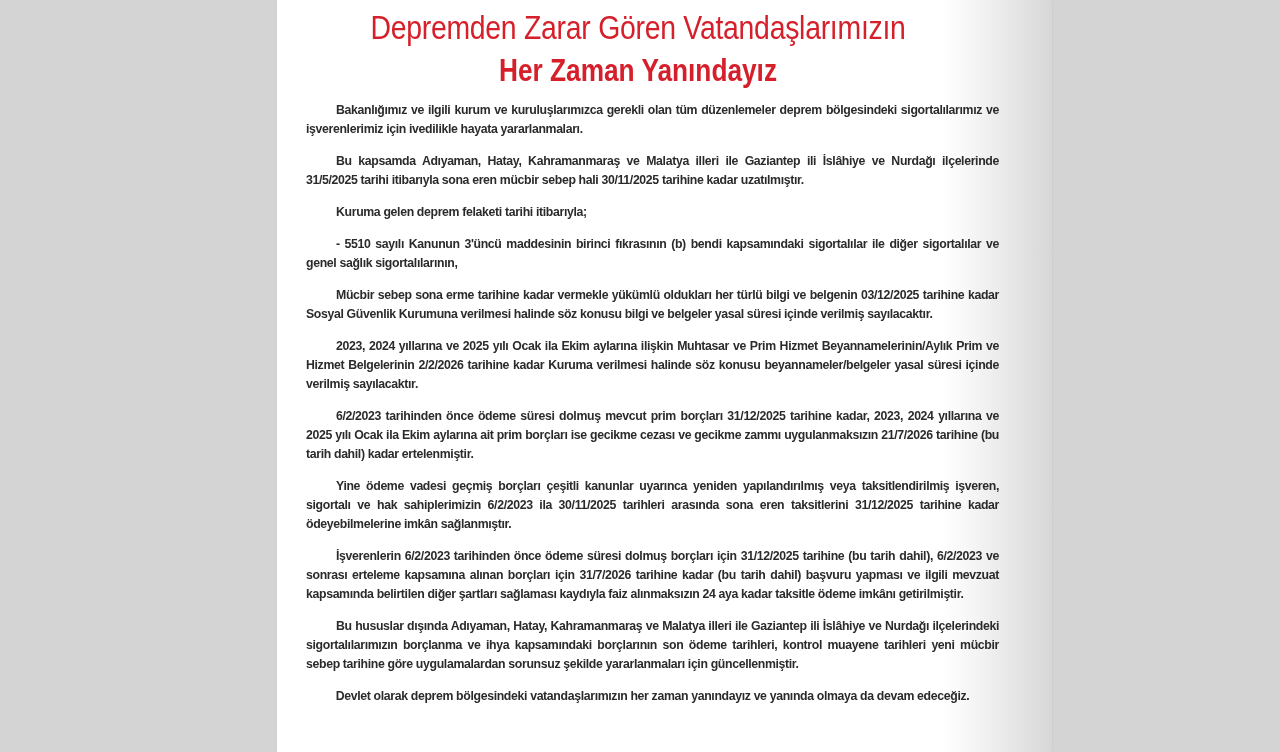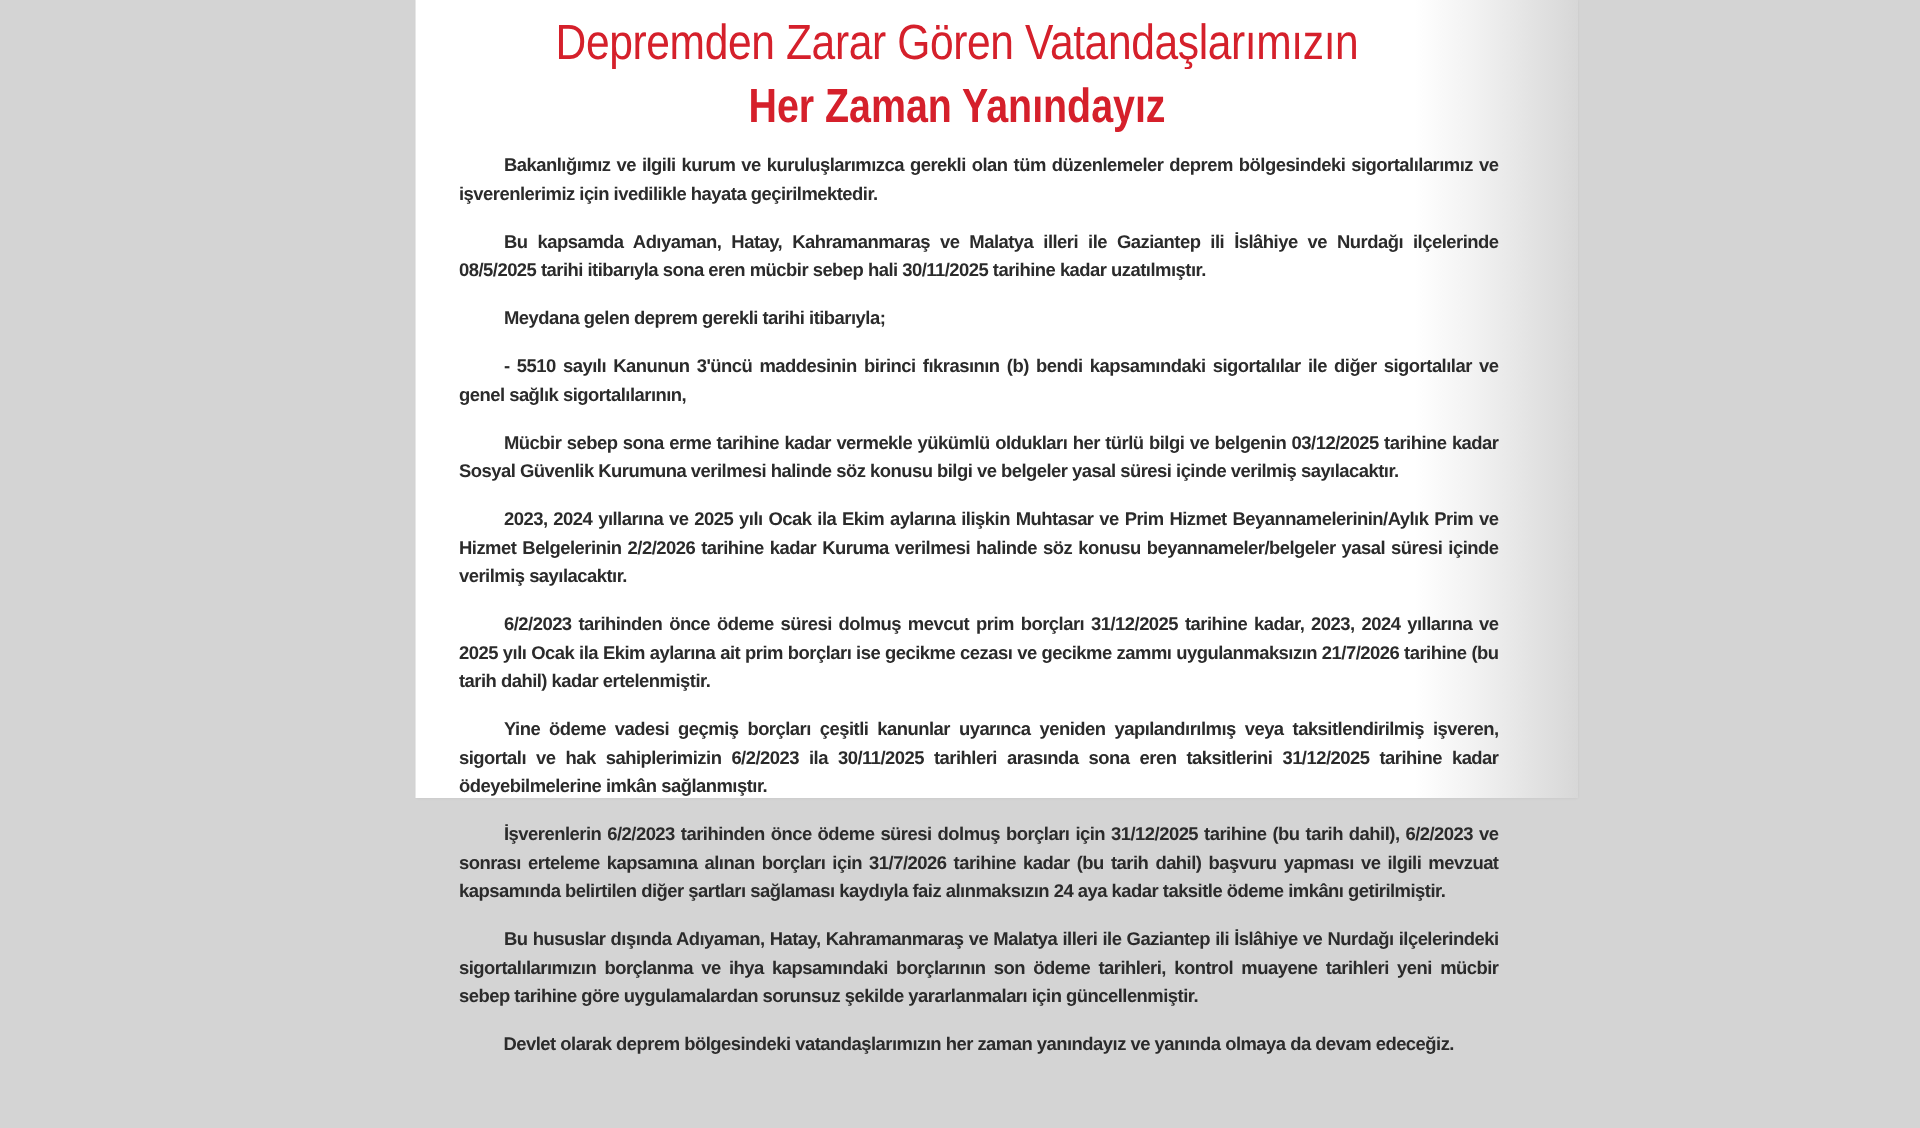--- a/index.html
+++ b/index.html
@@ -3,21 +3,21 @@
   <meta charset="utf-8">
   <style>
     html, body { margin: 0; padding: 0; }
     body {
       width: 1280px; height: 752px; overflow: hidden;
       background: #d4d4d4;
       position: relative;
       font-family: "Liberation Sans", "DejaVu Sans", sans-serif;
     }
     .page {
-      position: absolute; left: 277px; top: 0; width: 775px; height: 532px;
+      position: absolute; left: 277px; top: 0; width: 775px; height: 752px;
       background: linear-gradient(to right, #ffffff 0%, #ffffff 86%, #f2f2f2 91%, #e3e3e3 96%, #d7d7d7 100%);
       box-shadow: 0 0 2px rgba(0,0,0,0.08);
     }
     .title1 {
       position: absolute; left: 0; width: 722px; top: 8px;
       text-align: center; color: #d5202b;
       font-size: 33px; letter-spacing: -0.3px; line-height: 40px;
       transform: scaleX(0.86); transform-origin: center;
     }
     .title2 {
@@ -35,23 +35,23 @@
     .para { margin: 0 0 13px 0; text-align: justify; text-indent: 30px; }
     .para.center { text-align: center; text-indent: 0; }
   </style>
 </head>
 <body>
 
 <div class="page">
   <div class="title1">Depremden Zarar Gören Vatandaşlarımızın</div>
   <div class="title2">Her Zaman Yanındayız</div>
   <div class="body">
-    <p class="para">Bakanlığımız ve ilgili kurum ve kuruluşlarımızca gerekli olan tüm düzenlemeler deprem bölgesindeki sigortalılarımız ve işverenlerimiz için ivedilikle hayata geçirilmektedir.</p>
-    <p class="para">Bu kapsamda Adıyaman, Hatay, Kahramanmaraş ve Malatya illeri ile Gaziantep ili İslâhiye ve Nurdağı ilçelerinde 08/5/2025 tarihi itibarıyla sona eren mücbir sebep hali 30/11/2025 tarihine kadar uzatılmıştır.</p>
-    <p class="para">Meydana gelen deprem gerekli tarihi itibarıyla;</p>
+    <p class="para">Bakanlığımız ve ilgili kurum ve kuruluşlarımızca gerekli olan tüm düzenlemeler deprem bölgesindeki sigortalılarımız ve işverenlerimiz için ivedilikle hayata yararlanmaları.</p>
+    <p class="para">Bu kapsamda Adıyaman, Hatay, Kahramanmaraş ve Malatya illeri ile Gaziantep ili İslâhiye ve Nurdağı ilçelerinde 31/5/2025 tarihi itibarıyla sona eren mücbir sebep hali 30/11/2025 tarihine kadar uzatılmıştır.</p>
+    <p class="para">Kuruma gelen deprem felaketi tarihi itibarıyla;</p>
     <p class="para">- 5510 sayılı Kanunun 3'üncü maddesinin birinci fıkrasının (b) bendi kapsamındaki sigortalılar ile diğer sigortalılar ve genel sağlık sigortalılarının,</p>
     <p class="para">Mücbir sebep sona erme tarihine kadar vermekle yükümlü oldukları her türlü bilgi ve belgenin 03/12/2025 tarihine kadar Sosyal Güvenlik Kurumuna verilmesi halinde söz konusu bilgi ve belgeler yasal süresi içinde verilmiş sayılacaktır.</p>
     <p class="para">2023, 2024 yıllarına ve 2025 yılı Ocak ila Ekim aylarına ilişkin Muhtasar ve Prim Hizmet Beyannamelerinin/Aylık Prim ve Hizmet Belgelerinin 2/2/2026 tarihine kadar Kuruma verilmesi halinde söz konusu beyannameler/belgeler yasal süresi içinde verilmiş sayılacaktır.</p>
     <p class="para">6/2/2023 tarihinden önce ödeme süresi dolmuş mevcut prim borçları 31/12/2025 tarihine kadar, 2023, 2024 yıllarına ve 2025 yılı Ocak ila Ekim aylarına ait prim borçları ise gecikme cezası ve gecikme zammı uygulanmaksızın 21/7/2026 tarihine (bu tarih dahil) kadar ertelenmiştir.</p>
     <p class="para">Yine ödeme vadesi geçmiş borçları çeşitli kanunlar uyarınca yeniden yapılandırılmış veya taksitlendirilmiş işveren, sigortalı ve hak sahiplerimizin 6/2/2023 ila 30/11/2025 tarihleri arasında sona eren taksitlerini 31/12/2025 tarihine kadar ödeyebilmelerine imkân sağlanmıştır.</p>
     <p class="para">İşverenlerin 6/2/2023 tarihinden önce ödeme süresi dolmuş borçları için 31/12/2025 tarihine (bu tarih dahil), 6/2/2023 ve sonrası erteleme kapsamına alınan borçları için 31/7/2026 tarihine kadar (bu tarih dahil) başvuru yapması ve ilgili mevzuat kapsamında belirtilen diğer şartları sağlaması kaydıyla faiz alınmaksızın 24 aya kadar taksitle ödeme imkânı getirilmiştir.</p>
     <p class="para">Bu hususlar dışında Adıyaman, Hatay, Kahramanmaraş ve Malatya illeri ile Gaziantep ili İslâhiye ve Nurdağı ilçelerindeki sigortalılarımızın borçlanma ve ihya kapsamındaki borçlarının son ödeme tarihleri, kontrol muayene tarihleri yeni mücbir sebep tarihine göre uygulamalardan sorunsuz şekilde yararlanmaları için güncellenmiştir.</p>
     <p class="para center">Devlet olarak deprem bölgesindeki vatandaşlarımızın her zaman yanındayız ve yanında olmaya da devam edeceğiz.</p>
   </div>
 </div>

